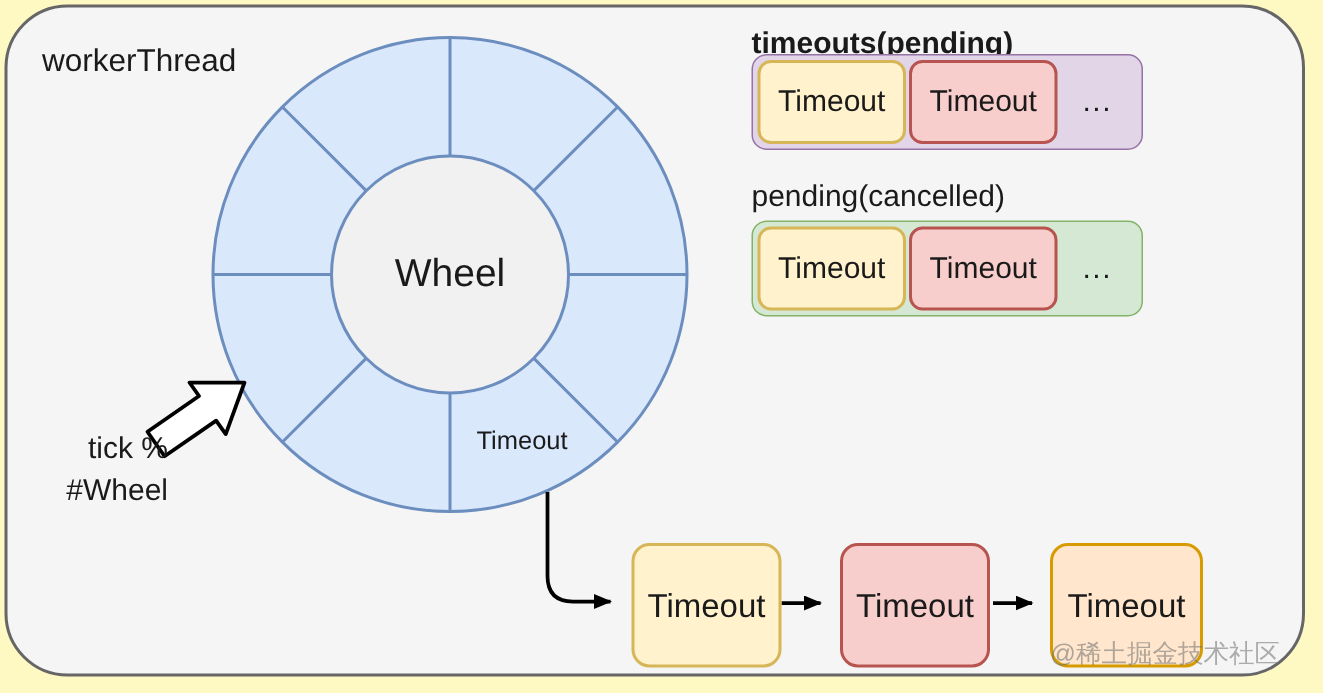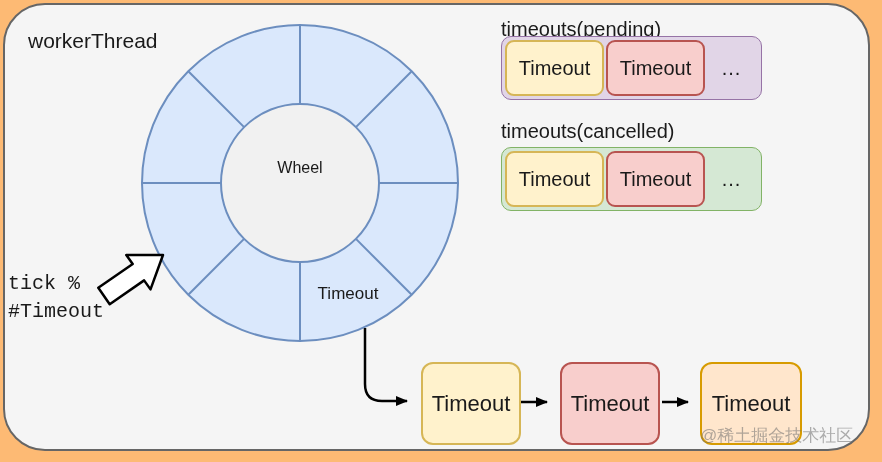--- a/index.html
+++ b/index.html
@@ -1,27 +1,27 @@
 <!DOCTYPE html>
 <html><head>
 <meta charset="utf-8">
 <style>
   html,body{margin:0;padding:0;background:#ffffff;}
   body{font-family:"Liberation Sans", sans-serif;color:#1a1a1a;}
-  .canvas{position:relative;width:882px;height:462px;overflow:hidden;background:#fdba74;}
+  .canvas{position:relative;width:882px;height:462px;overflow:hidden;background:#fef9c3;}
   .frame{position:absolute;left:3px;top:3px;width:867px;height:448px;
          background:#f5f5f5;border:2.5px solid #666666;border-radius:42px;box-sizing:border-box;}
   .svg-layer{position:absolute;left:0;top:0;width:882px;height:462px;pointer-events:none;}
   .label{position:absolute;white-space:nowrap;}
   .frame-title{left:28px;top:29px;font-size:21px;}
-  .wheel-label{left:300px;top:168px;transform:translate(-50%,-50%);font-size:16px;}
+  .wheel-label{left:300px;top:182px;transform:translate(-50%,-50%);font-size:26px;}
   .bucket-label{left:348px;top:294px;transform:translate(-50%,-50%);font-size:17px;}
-  .tick-note{left:8px;top:270px;width:104px;text-align:left;font-size:20px;line-height:28px;font-family:Liberation Mono, monospace;}
+  .tick-note{left:8px;top:285px;width:104px;text-align:right;font-size:20px;line-height:28px;}
   .section-label{font-size:20px;}
-  .pending-label{left:501px;top:18px;}
+  .pending-label{left:501px;top:18px;font-weight:bold;}
   .cancelled-label{left:501px;top:120px;}
   .tray{position:absolute;width:261px;height:64px;border-radius:10px;box-sizing:border-box;
         display:flex;align-items:stretch;padding:3px;border:1.5px solid;}
   .tray-pending{left:501px;top:36px;background:#e1d5e7;border-color:#9673a6;}
   .tray-cancelled{left:501px;top:147px;background:#d5e8d4;border-color:#82b366;}
   .tbox{box-sizing:border-box;border:2px solid;border-radius:9px;display:flex;
         align-items:center;justify-content:center;font-size:20px;}
   .tbox-yellow{background:#fff2cc;border-color:#d6b656;}
   .tbox-red{background:#f8cecc;border-color:#b85450;}
   .tray .tbox{width:99px;flex:none;}
@@ -76,31 +76,31 @@
   </svg>
 
   <div class="label frame-title">workerThread</div>
 
   <div class="label wheel-label">Wheel</div>
 
   <div class="label bucket-label">Timeout</div>
 
   <div class="label tick-note">
     <div>tick %</div>
-    <div>#Timeout</div>
+    <div>#Wheel</div>
   </div>
 
   <div class="label section-label pending-label">timeouts(pending)</div>
   <div class="tray tray-pending">
     <div class="tbox tbox-yellow">Timeout</div>
     <div class="tbox tbox-red">Timeout</div>
     <div class="tray-dots">...</div>
   </div>
 
-  <div class="label section-label cancelled-label">timeouts(cancelled)</div>
+  <div class="label section-label cancelled-label">pending(cancelled)</div>
   <div class="tray tray-cancelled">
     <div class="tbox tbox-yellow">Timeout</div>
     <div class="tbox tbox-red">Timeout</div>
     <div class="tray-dots">...</div>
   </div>
 
   <div class="chain-box chain-1">Timeout</div>
   <div class="chain-box chain-2">Timeout</div>
   <div class="chain-box chain-3">Timeout</div>
 

